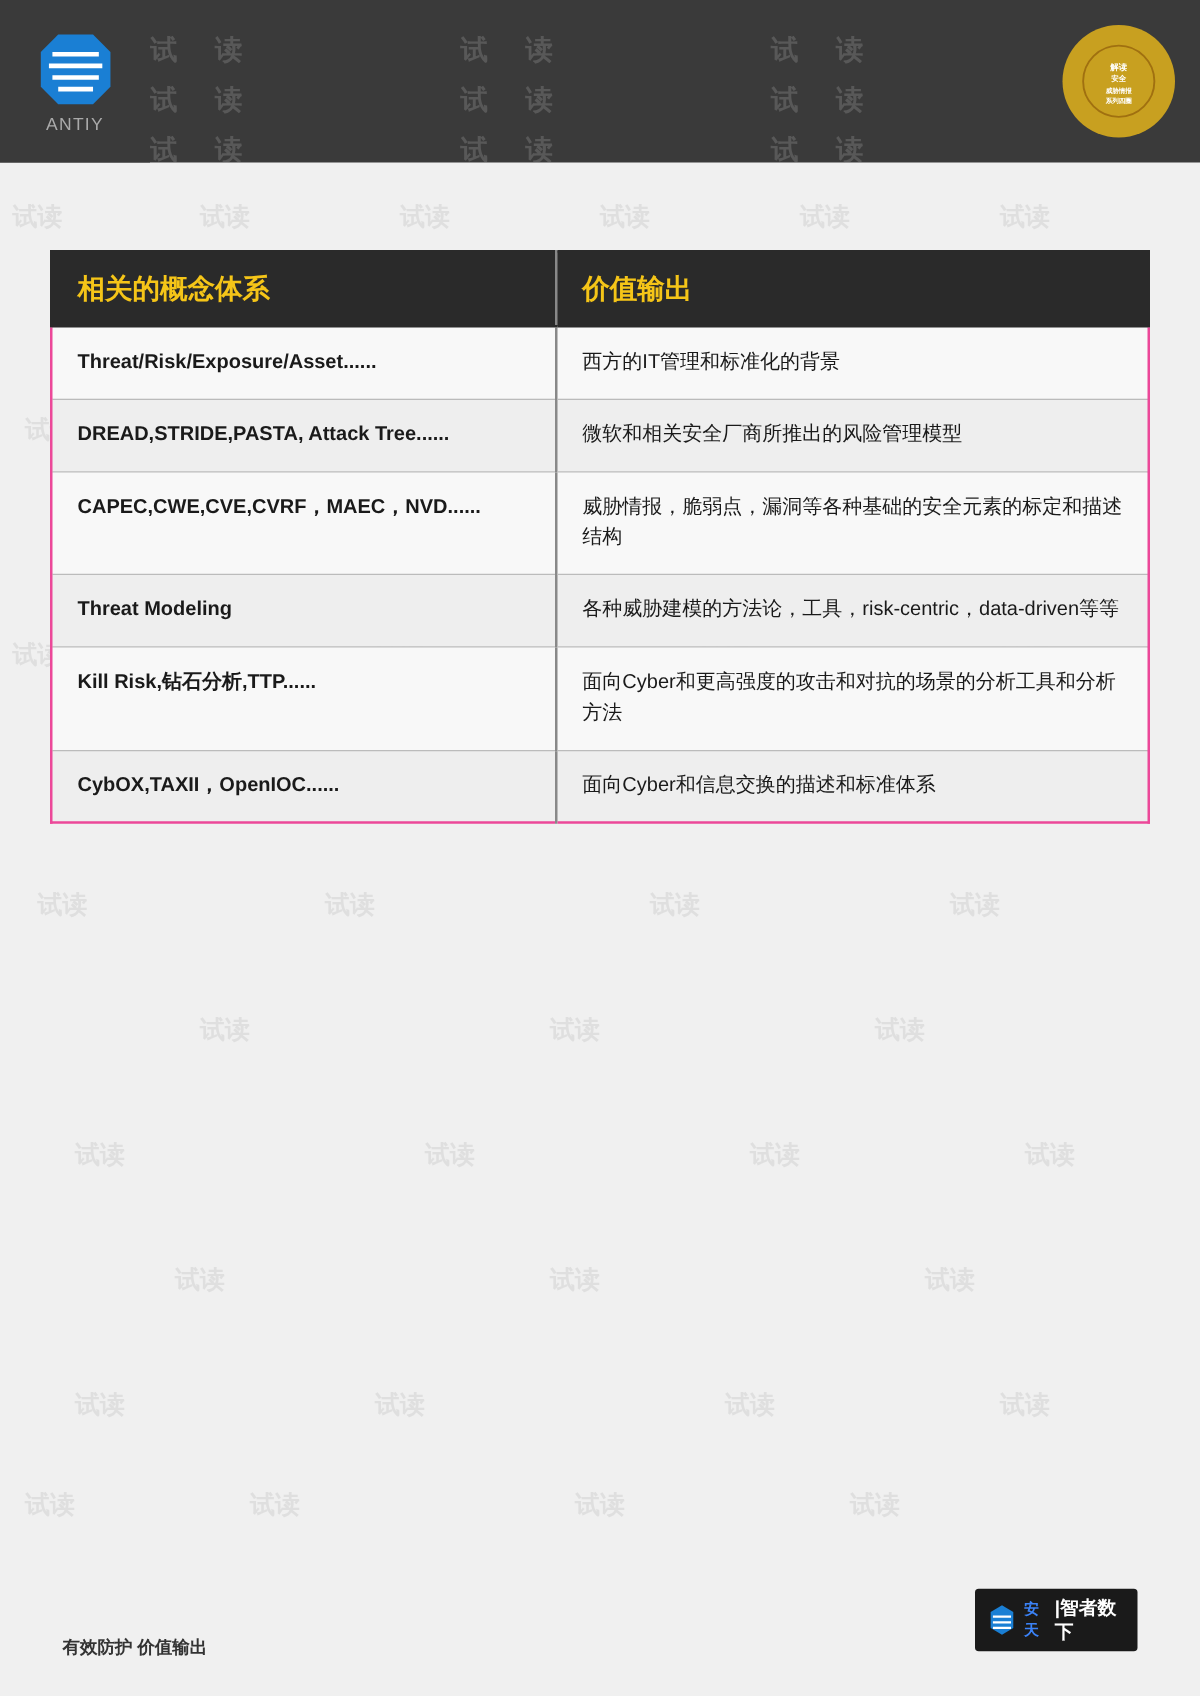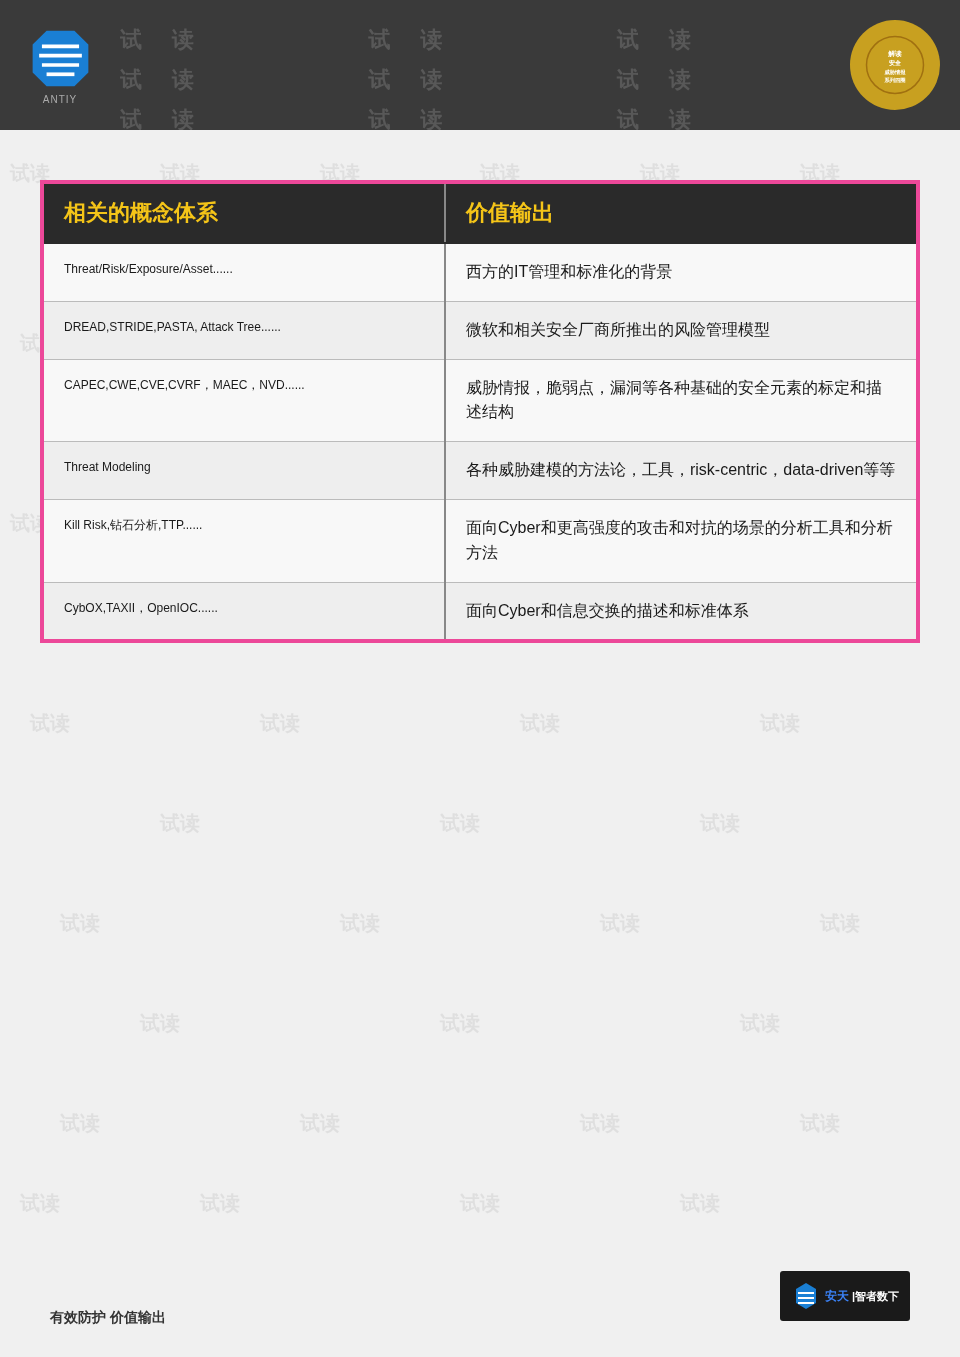--- a/index.html
+++ b/index.html
@@ -29,21 +29,21 @@
       background: #3a3a3a;
       display: flex;
       flex-direction: column;
       align-items: center;
       justify-content: center;
       flex-shrink: 0;
     }
 
     .antiy-text {
       color: #aaaaaa;
-      font-size: 10px;
+      font-size: 14px;
       margin-top: 3px;
       letter-spacing: 1px;
     }
 
     .watermark-area {
       flex: 1;
       height: 100%;
       position: relative;
       overflow: hidden;
       display: flex;
@@ -115,21 +115,22 @@
       padding: 40px 50px;
       background: white;
       margin: 30px 40px;
       margin-top: 50px;
     }
 
     
     .concept-table {
       width: 100%;
       border-collapse: collapse;
-      border: 4px solid #ec4899;
+      border: 2px solid #ec4899;
+      margin-top: 20px;
     }
 
     .concept-table th {
       background: #2a2a2a;
       color: #f5c518;
       font-size: 22px;
       font-weight: bold;
       padding: 14px 20px;
       text-align: left;
       border: 2px solid #2a2a2a;
@@ -149,22 +150,22 @@
       font-size: 16px;
       vertical-align: top;
       border-top: 1px solid #bbbbbb;
       border-bottom: 1px solid #bbbbbb;
       color: #1a1a1a;
       line-height: 1.55;
     }
 
     .concept-table tr td:first-child {
       border-right: 2px solid #888;
-      font-weight: 400;
-      font-size: 12px;
+      font-weight: 700;
+      font-size: 16px;
     }
 
     .concept-table tr:nth-child(odd) td {
       background: #f8f8f8;
     }
 
     .concept-table tr:nth-child(even) td {
       background: #eeeeee;
     }
 
@@ -358,16 +359,16 @@
   <div class="footer-left">有效防护 价值输出</div>
   <div class="footer-right">
     <div class="footer-logo">
       <svg width="30" height="30" viewBox="0 0 30 30" style="margin-right:4px;">
         <polygon points="15,2 25,8 25,22 15,28 5,22 5,8" fill="#1a7fd4"></polygon>
         <line x1="7" y1="12" x2="23" y2="12" stroke="white" stroke-width="2"></line>
         <line x1="7" y1="17" x2="23" y2="17" stroke="white" stroke-width="2"></line>
         <line x1="7" y1="22" x2="23" y2="22" stroke="white" stroke-width="2"></line>
       </svg>
       <span style="color:#3b82f6; font-size:12px; font-weight:bold;">安天</span>
-      <span style="color:white; font-size:11px; margin-left:3px;">|智者数下</span>
+      <span style="color:white; font-size:15px; margin-left:3px;">|智者数下</span>
     </div>
   </div>
 </div>
 
 </body></html>

